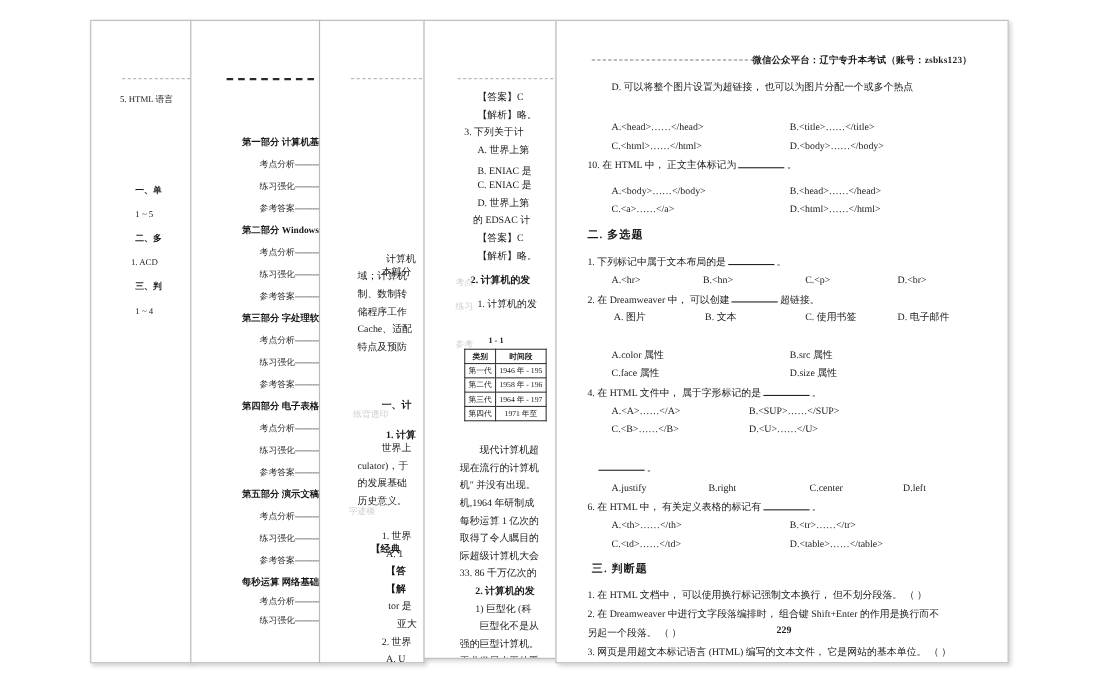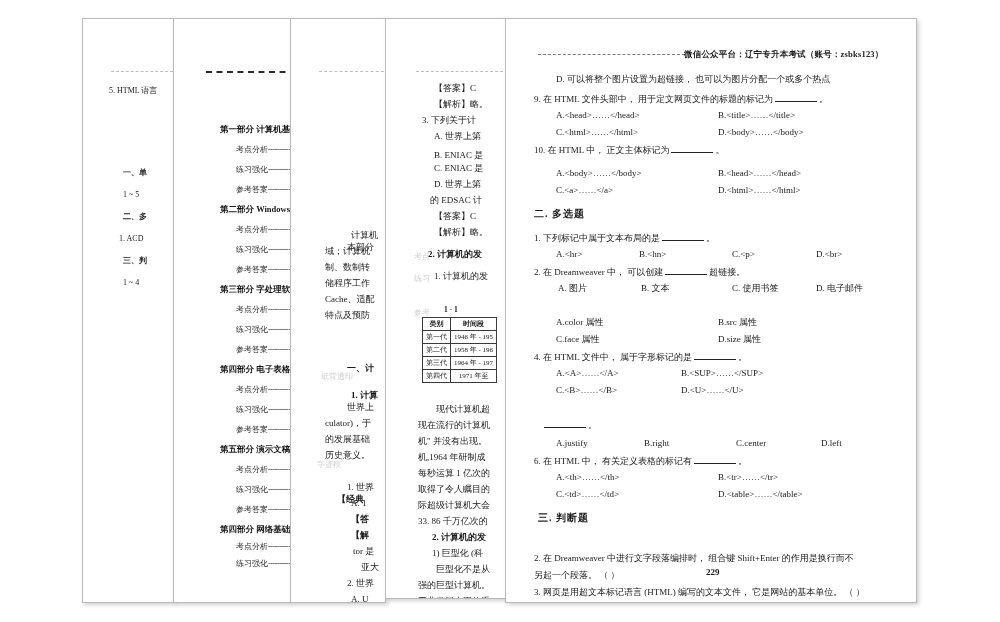--- a/index.html
+++ b/index.html
@@ -180,21 +180,21 @@
       <div class="toc-part" style="left:46px; top:345px;">第四部分 电子表格</div>
       <div class="toc-sub" style="left:62px; top:365px;"><span>考点分析</span><span class="dots">--------------</span></div>
       <div class="toc-sub" style="left:62px; top:385px;"><span>练习强化</span><span class="dots">--------------</span></div>
       <div class="toc-sub" style="left:62px; top:405px;"><span>参考答案</span><span class="dots">--------------</span></div>
 
       <div class="toc-part" style="left:46px; top:425px;">第五部分 演示文稿</div>
       <div class="toc-sub" style="left:62px; top:445px;"><span>考点分析</span><span class="dots">--------------</span></div>
       <div class="toc-sub" style="left:62px; top:465px;"><span>练习强化</span><span class="dots">--------------</span></div>
       <div class="toc-sub" style="left:62px; top:485px;"><span>参考答案</span><span class="dots">--------------</span></div>
 
-      <div class="toc-part" style="left:46px; top:505px;">第四部分 网络基础</div>
+      <div class="toc-part" style="left:46px; top:505px;">每秒运算 网络基础</div>
       <div class="toc-sub" style="left:62px; top:522px;"><span>考点分析</span><span class="dots">--------------</span></div>
       <div class="toc-sub" style="left:62px; top:539px;"><span>练习强化</span><span class="dots">--------------</span></div>
     </div>
   </div>
 
   <div class="sheet" style="left:290px; top:18px; width:96px; height:585px;">
     <div class="clip">
       <div class="hdr-rule faint" style="left:28px; top:52px; width:70px;"></div>
 
       <div class="ln dimmer" style="left:56px; top:196px;margin-top:28px;">本部分</div>
@@ -292,23 +292,20 @@
   </div>
 
   <div class="sheet" style="left:505px; top:18px; width:412px; height:585px;">
     <div class="clip" style="width:412px;">
 
       <div class="hdr-rule" style="left:32px; top:35px; width:147px;"></div>
       <div class="hdr" style="left:178px; top:30px;">微信公众平台：辽宁专升本考试（账号：zsbks123）</div>
 
       <div class="ln" style="left:50px; top:56px;">D. 可以将整个图片设置为超链接， 也可以为图片分配一个或多个热点</div>
 
-      <div class="ln" style="left:28px; top:75px;">
-        <span>9. 在 HTML 文件头部中， 用于定文网页文件的标题的标记为</span><span class="blank"></span><span>。</span>
-      </div>
       <div class="ln" style="left:50px; top:92px;">A.&lt;head&gt;……&lt;/head&gt;</div>
       <div class="ln" style="left:212px; top:92px;">B.&lt;title&gt;……&lt;/title&gt;</div>
       <div class="ln" style="left:50px; top:109px;">C.&lt;html&gt;……&lt;/html&gt;</div>
       <div class="ln" style="left:212px; top:109px;">D.&lt;body&gt;……&lt;/body&gt;</div>
 
       <div class="ln" style="left:28px; top:126px;">
         <span>10. 在 HTML 中， 正文主体标记为</span><span class="blank"></span><span>。</span>
       </div>
       <div class="ln" style="left:50px; top:150px;">A.&lt;body&gt;……&lt;/body&gt;</div>
       <div class="ln" style="left:212px; top:150px;">B.&lt;head&gt;……&lt;/head&gt;</div>
@@ -357,20 +354,21 @@
       <div class="ln" style="left:28px; top:437px;">
         <span>6. 在 HTML 中， 有关定义表格的标记有</span><span class="blank"></span><span>。</span>
       </div>
       <div class="ln" style="left:50px; top:454px;">A.&lt;th&gt;……&lt;/th&gt;</div>
       <div class="ln" style="left:212px; top:454px;">B.&lt;tr&gt;……&lt;/tr&gt;</div>
       <div class="ln" style="left:50px; top:471px;">C.&lt;td&gt;……&lt;/td&gt;</div>
       <div class="ln" style="left:212px; top:471px;">D.&lt;table&gt;……&lt;/table&gt;</div>
 
       <div class="ln sec" style="left:32px; top:494px;">三. 判断题</div>
 
+      <div class="ln" style="left:28px; top:518px;">1. 在 HTML 文档中， 可以使用换行标记强制文本换行， 但不划分段落。 （     ）</div>
       <div class="ln" style="left:28px; top:535px;">2. 在 Dreamweaver 中进行文字段落编排时， 组合键 Shift+Enter 的作用是换行而不</div>
       <div class="ln" style="left:28px; top:552px;">另起一个段落。 （     ）</div>
       <div class="ln" style="left:28px; top:569px;">3. 网页是用超文本标记语言 (HTML) 编写的文本文件， 它是网站的基本单位。 （     ）</div>
 
       <div class="pageno" style="left:200px; top:548px;">229</div>
     </div>
   </div>
 
 </div>
 

